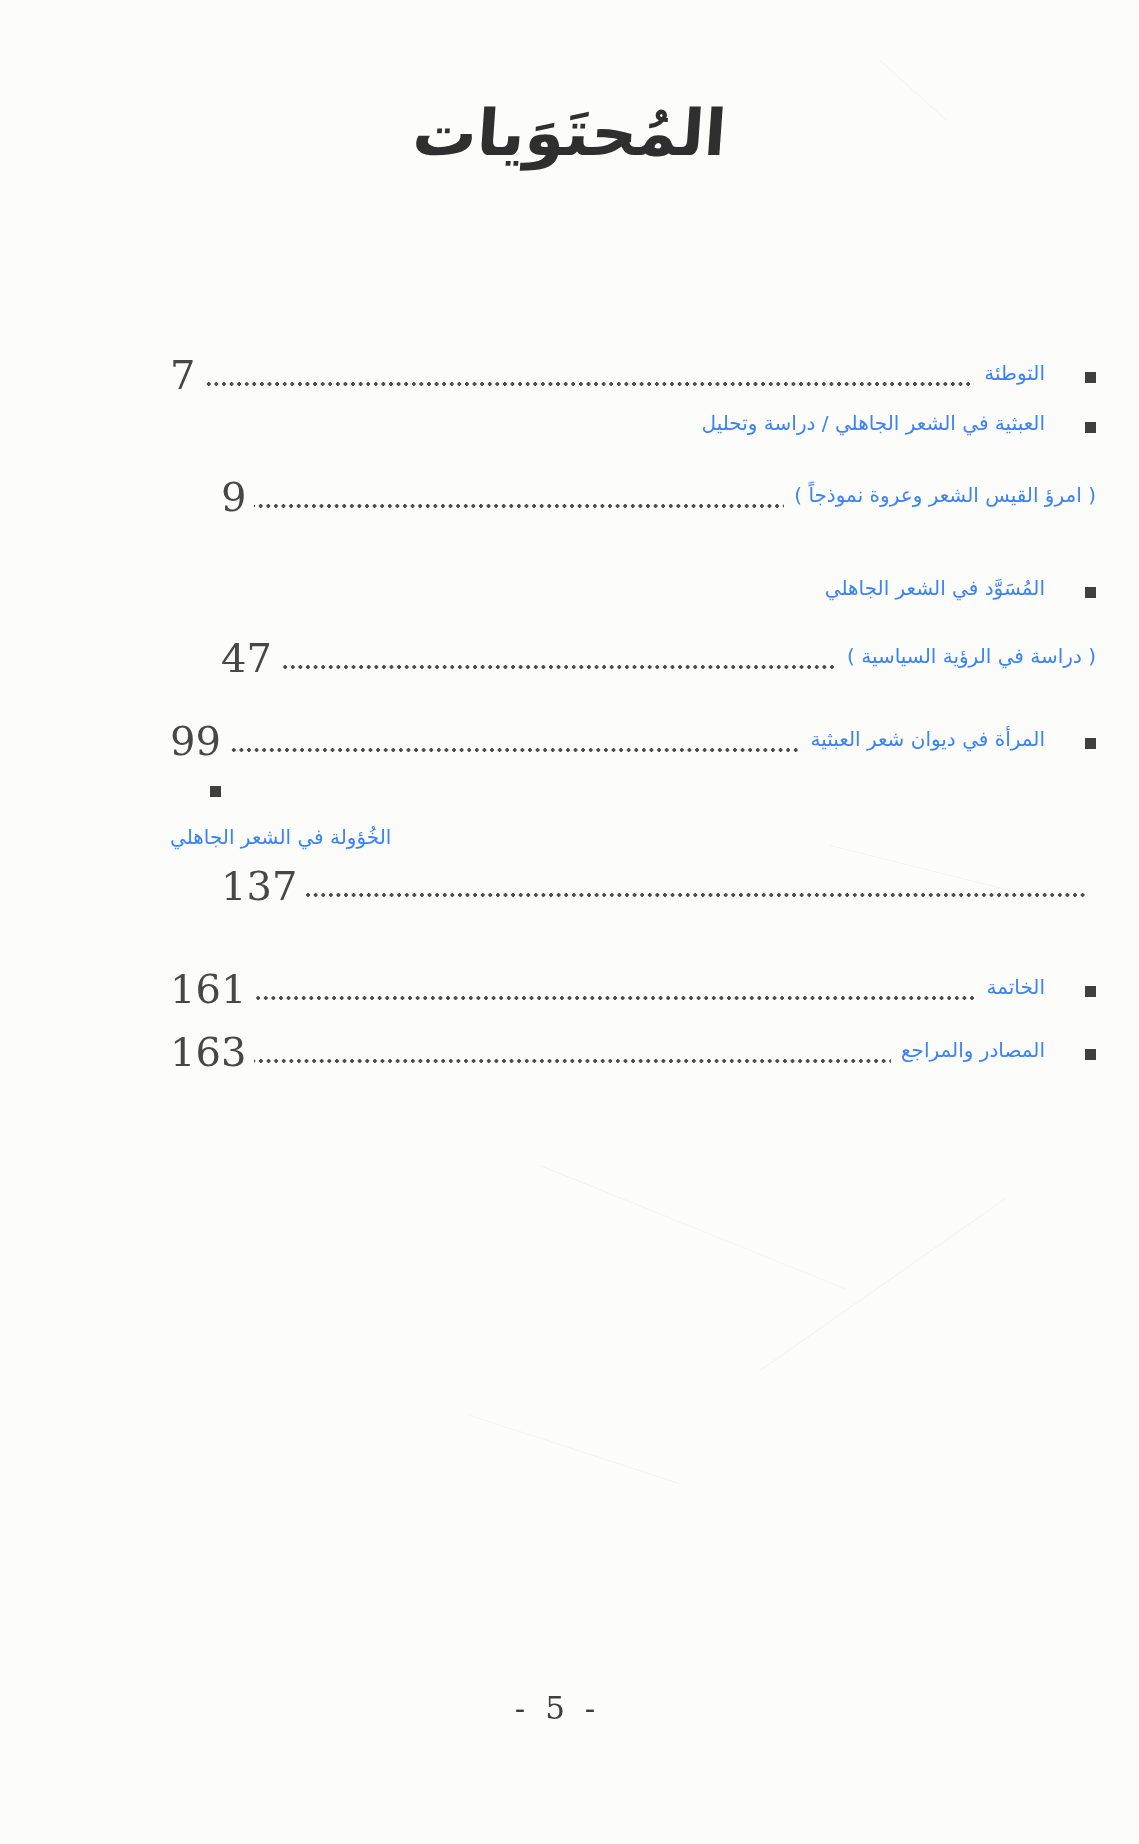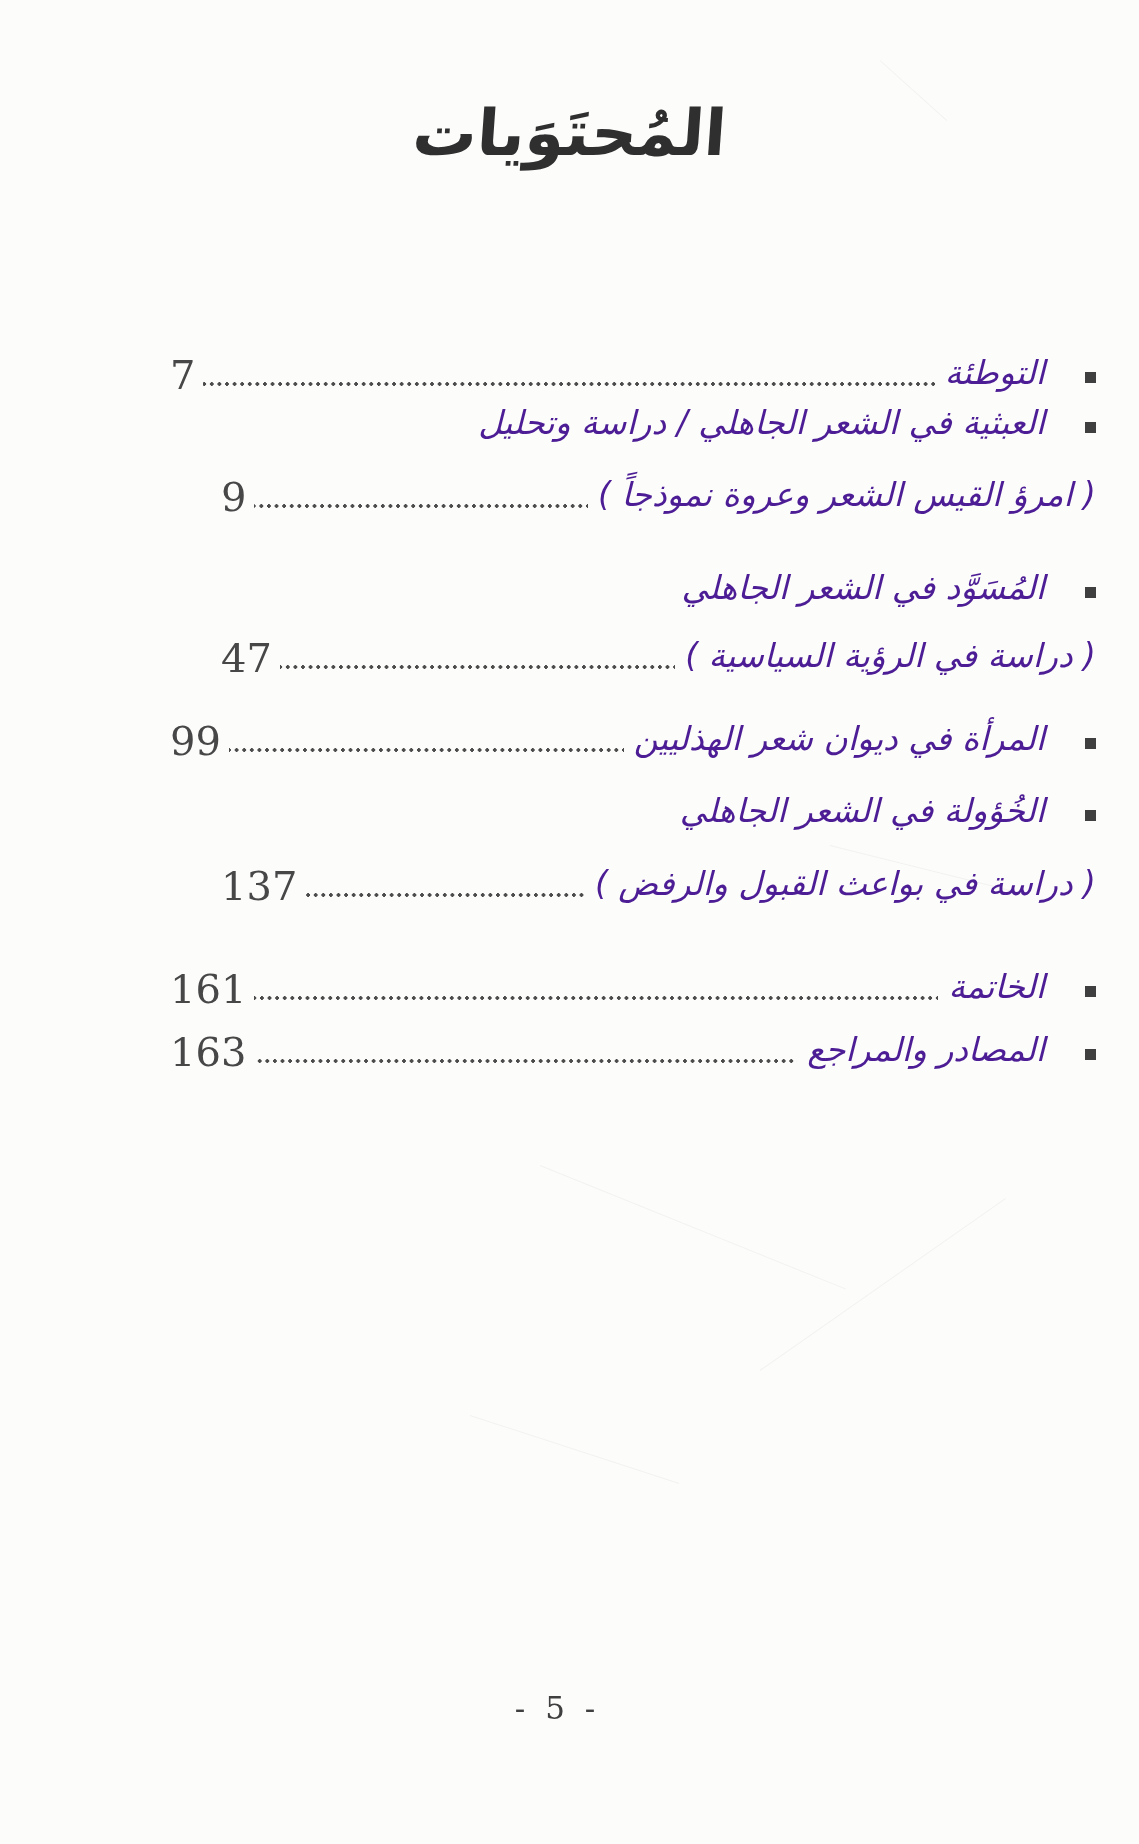--- a/index.html
+++ b/index.html
@@ -39,23 +39,22 @@
   .row .bullet{
     flex:0 0 auto;
     width:11px;height:11px;
     background:#3f3f3f;
     margin-inline-end:40px;
     margin-bottom:15px;
     box-shadow:0 2px 0 rgba(63,63,63,0.25) inset;
   }
   .row .entry-title{
     flex:0 0 auto;
-    font-size:33px;color:#4c1d95;
+    font-size:20px;color:#3b82f6;
     white-space:nowrap;
-    font-style:italic;
   }
   .row.cont{padding-inline-start:0;padding-inline-end:51px;}
   .dots{
     flex:1 1 auto;
     align-self:flex-end;
     height:10px;
     margin:0 10px 9px 8px;
     background-image:radial-gradient(circle, #4c4c4c 1.6px, transparent 1.8px);
     background-size:7.6px 10px;
     background-repeat:repeat-x;
@@ -69,21 +68,21 @@
     direction:ltr;
     align-self:flex-end;
     margin-bottom:3px;
   }
   
   .r-b{}
   .r-c{margin-top:22px;}
   .r-d{margin-top:43px;}
   .r-e{margin-top:18px;}
   .r-f{margin-top:33px;}
-  .r-g{margin-top:22px;}
+  .r-g{margin-top:22px;flex-direction:column;}
   .r-h{margin-top:23px;}
   .r-i{margin-top:53px;}
   .r-j{margin-top:13px;}
 
   .footer{
     position:absolute;top:1690px;left:0;width:100%;
     text-align:center;
     font-family:"DejaVu Serif", serif;
     font-size:31px;color:#3f3f3f;
     letter-spacing:5px;
@@ -129,32 +128,31 @@
     </div>
 
     <div class="row cont r-e">
       <span class="entry-title">( دراسة في الرؤية السياسية )</span>
       <span class="dots"></span>
       <span class="pagenum">47</span>
     </div>
 
     <div class="row r-f">
       <span class="bullet"></span>
-      <span class="entry-title">المرأة في ديوان شعر الهذليين</span>
+      <span class="entry-title">المرأة في ديوان شعر العبثية</span>
       <span class="dots"></span>
       <span class="pagenum">99</span>
     </div>
 
     <div class="row r-g">
       <span class="bullet"></span>
       <span class="entry-title">الخُؤولة في الشعر الجاهلي</span>
     </div>
 
     <div class="row cont r-h">
-      <span class="entry-title">( دراسة في بواعث القبول والرفض )</span>
       <span class="dots"></span>
       <span class="pagenum">137</span>
     </div>
 
     <div class="row r-i">
       <span class="bullet"></span>
       <span class="entry-title">الخاتمة</span>
       <span class="dots"></span>
       <span class="pagenum">161</span>
     </div>

